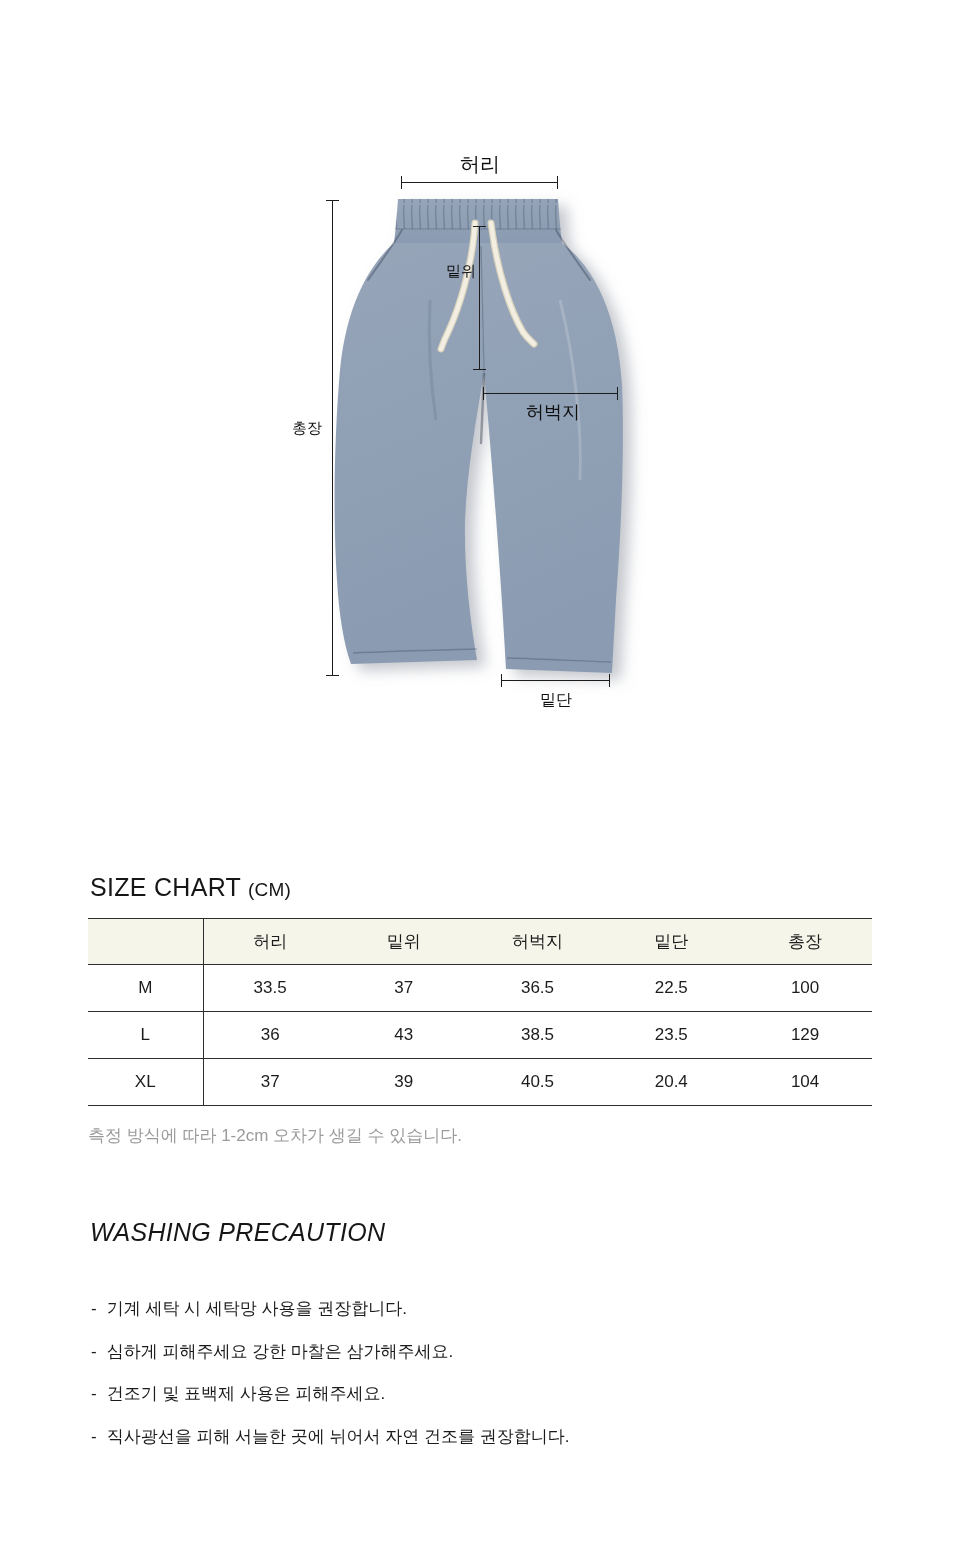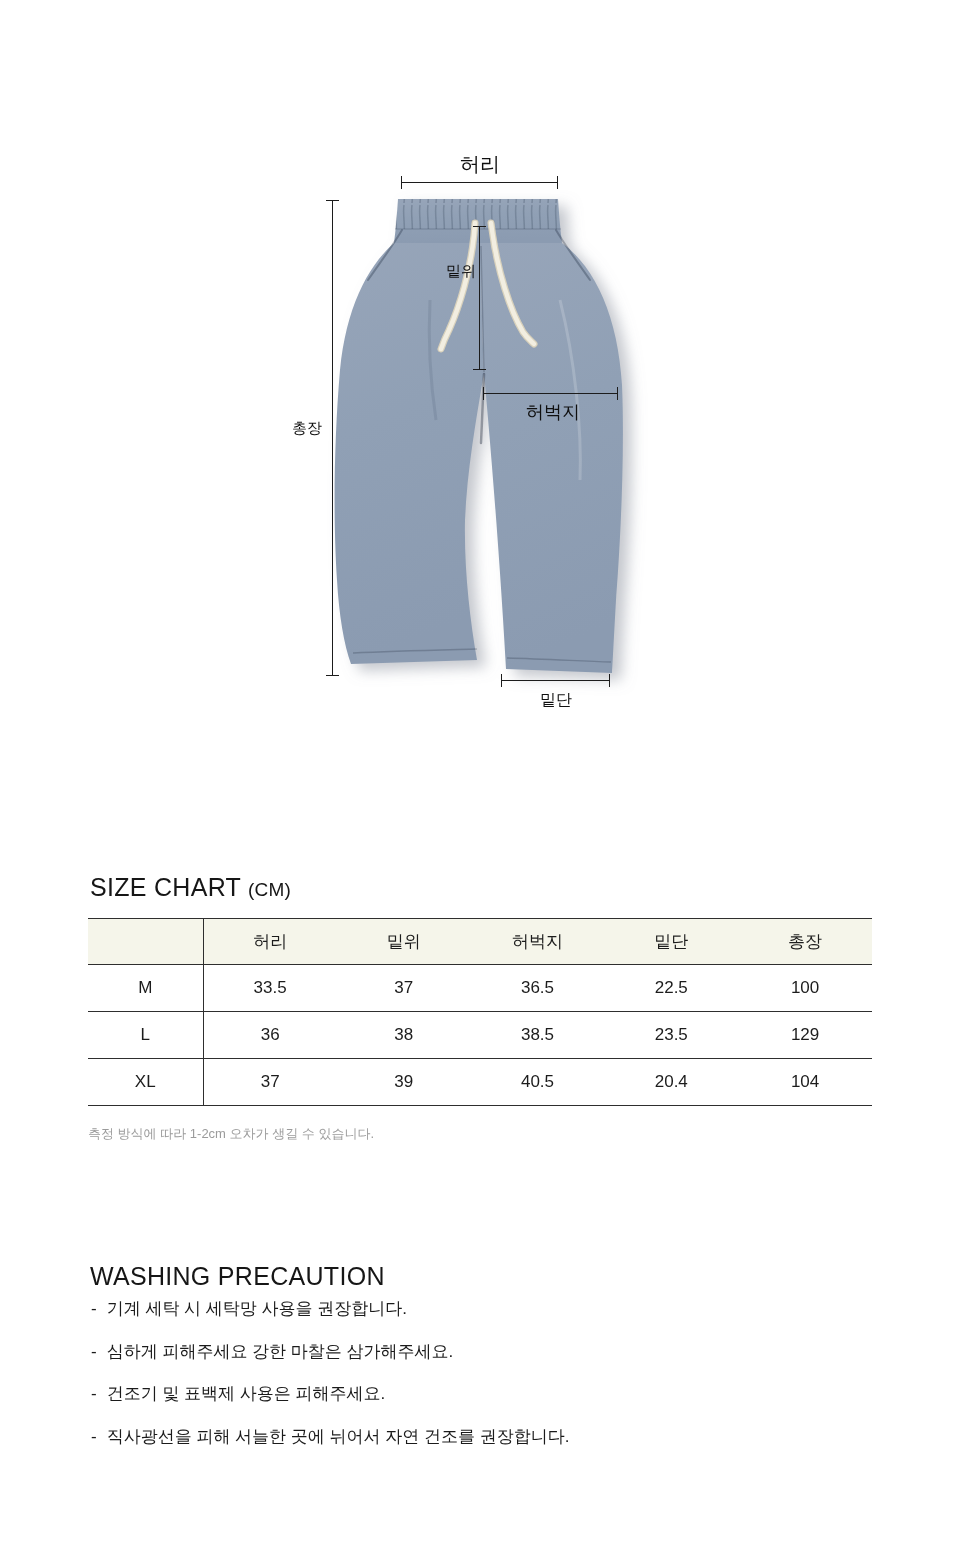--- a/index.html
+++ b/index.html
@@ -25,21 +25,21 @@
   .section-title .unit{font-size:19px;letter-spacing:0.2px;}
   
   .size-table-wrap{position:absolute;left:88px;top:918px;width:784px;}
   table.size-table{border-collapse:collapse;table-layout:fixed;width:100%;border-top:1px solid #2e2e2e;font-size:17px;color:#1c1c1c;}
   table.size-table tr{border-bottom:1px solid #2e2e2e;}
   table.size-table th,table.size-table td{padding:0;text-align:center;font-weight:400;vertical-align:middle;}
   table.size-table thead tr{background:#f5f5ea;height:46px;}
   table.size-table tbody tr{height:47px;background:#ffffff;}
   table.size-table th:first-child,table.size-table td:first-child{border-right:1px solid #2e2e2e;}
   col.size-col{width:115px;}
-  .measure-note{position:absolute;left:88px;top:1126px;font-size:13px;color:#9b9b9b;line-height:1.2;}
+  .measure-note{position:absolute;left:88px;top:1126px;font-size:17px;color:#9b9b9b;line-height:1.2;}
   
   .wash-list{position:absolute;left:91px;top:1299px;margin:0;padding:0;list-style:none;}
   .wash-item{display:flex;align-items:flex-start;gap:10px;font-size:17px;line-height:1.15;margin-bottom:23px;color:#1b1b1b;}
   .wash-item .dash{flex:0 0 auto;}
 </style>
 </head>
 <body>
 
 <div id="page">
 
@@ -122,40 +122,40 @@
           <td>M</td>
           <td>33.5</td>
           <td>37</td>
           <td>36.5</td>
           <td>22.5</td>
           <td>100</td>
         </tr>
         <tr>
           <td>L</td>
           <td>36</td>
-          <td>38</td>
+          <td>43</td>
           <td>38.5</td>
           <td>23.5</td>
           <td>129</td>
         </tr>
         <tr>
           <td>XL</td>
           <td>37</td>
           <td>39</td>
           <td>40.5</td>
           <td>20.4</td>
           <td>104</td>
         </tr>
       </tbody>
     </table>
   </div>
 
   <div class="measure-note">측정 방식에 따라 1-2cm 오차가 생길 수 있습니다.</div>
 
-  <h2 class="section-title" style="left:90px;top:1243px;">WASHING PRECAUTION</h2>
+  <h2 class="section-title" style="left:90px;top:1199px;font-style:italic;">WASHING PRECAUTION</h2>
 
   <ul class="wash-list">
     <li class="wash-item">
       <span class="dash">-</span>
       <span>기계 세탁 시 세탁망 사용을 권장합니다.</span>
     </li>
     <li class="wash-item">
       <span class="dash">-</span>
       <span>심하게 피해주세요 강한 마찰은 삼가해주세요.</span>
     </li>

